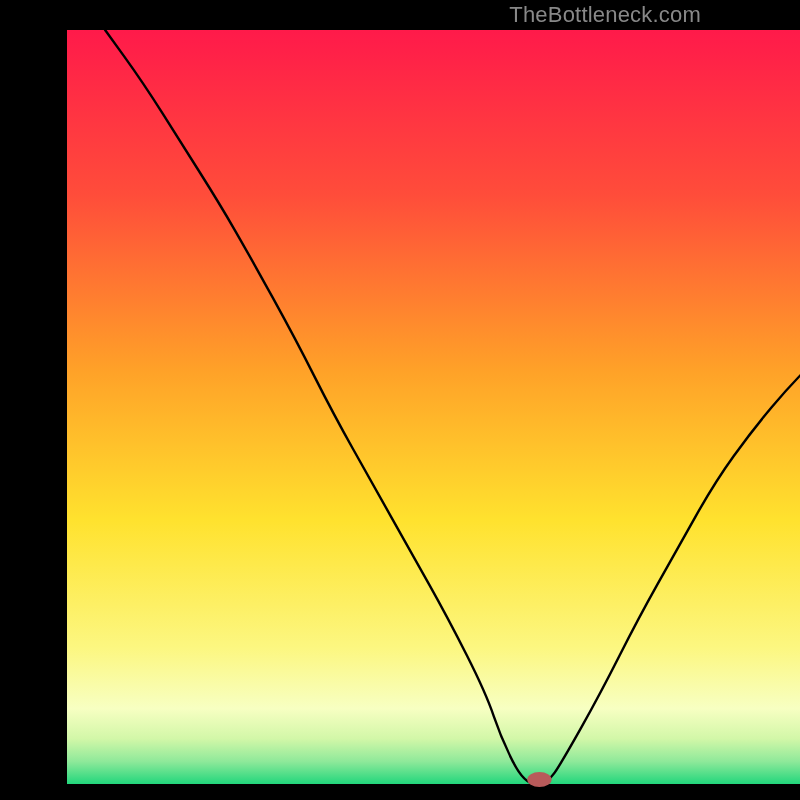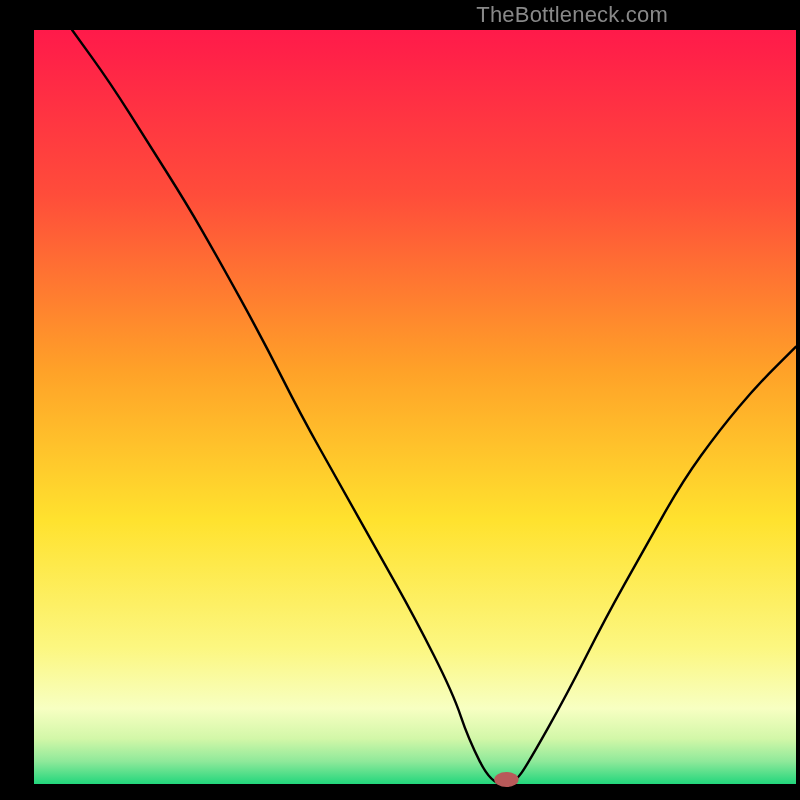--- a/index.html
+++ b/index.html
@@ -7,20 +7,21 @@
     padding: 0;
     width: 800px;
     height: 800px;
     background: #000;
     font-family: Arial, Helvetica, sans-serif;
   }
   .wrap {
     position: relative;
     width: 676px;
     height: 800px;
+    margin-left: 33px;
   }
   .watermark {
     position: absolute;
     top: 2px;
     right: 8px;
     color: #888;
     font-size: 22px;
     font-weight: 500;
     letter-spacing: 0.2px;
     user-select: none;

